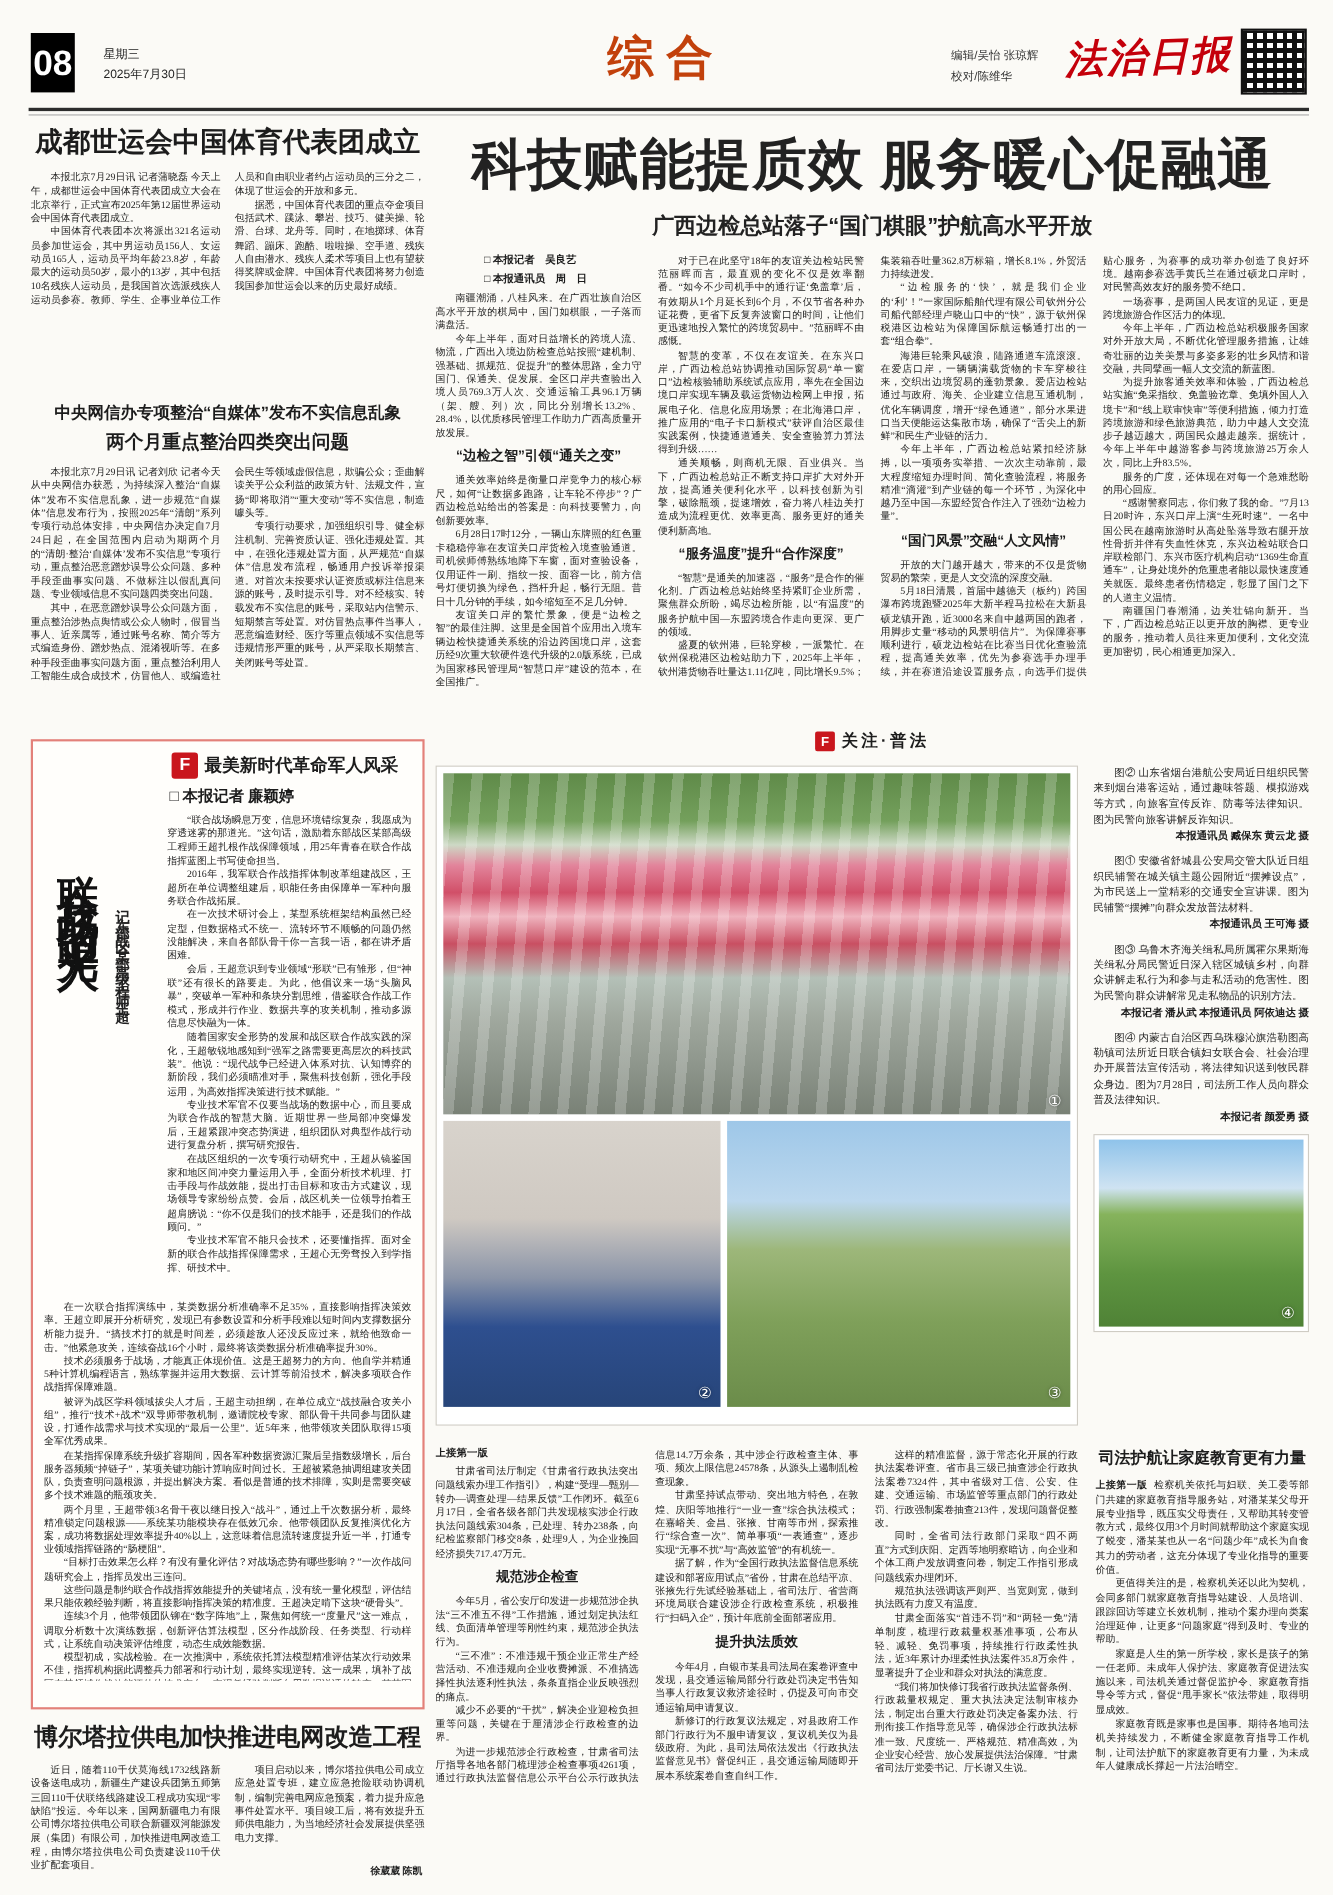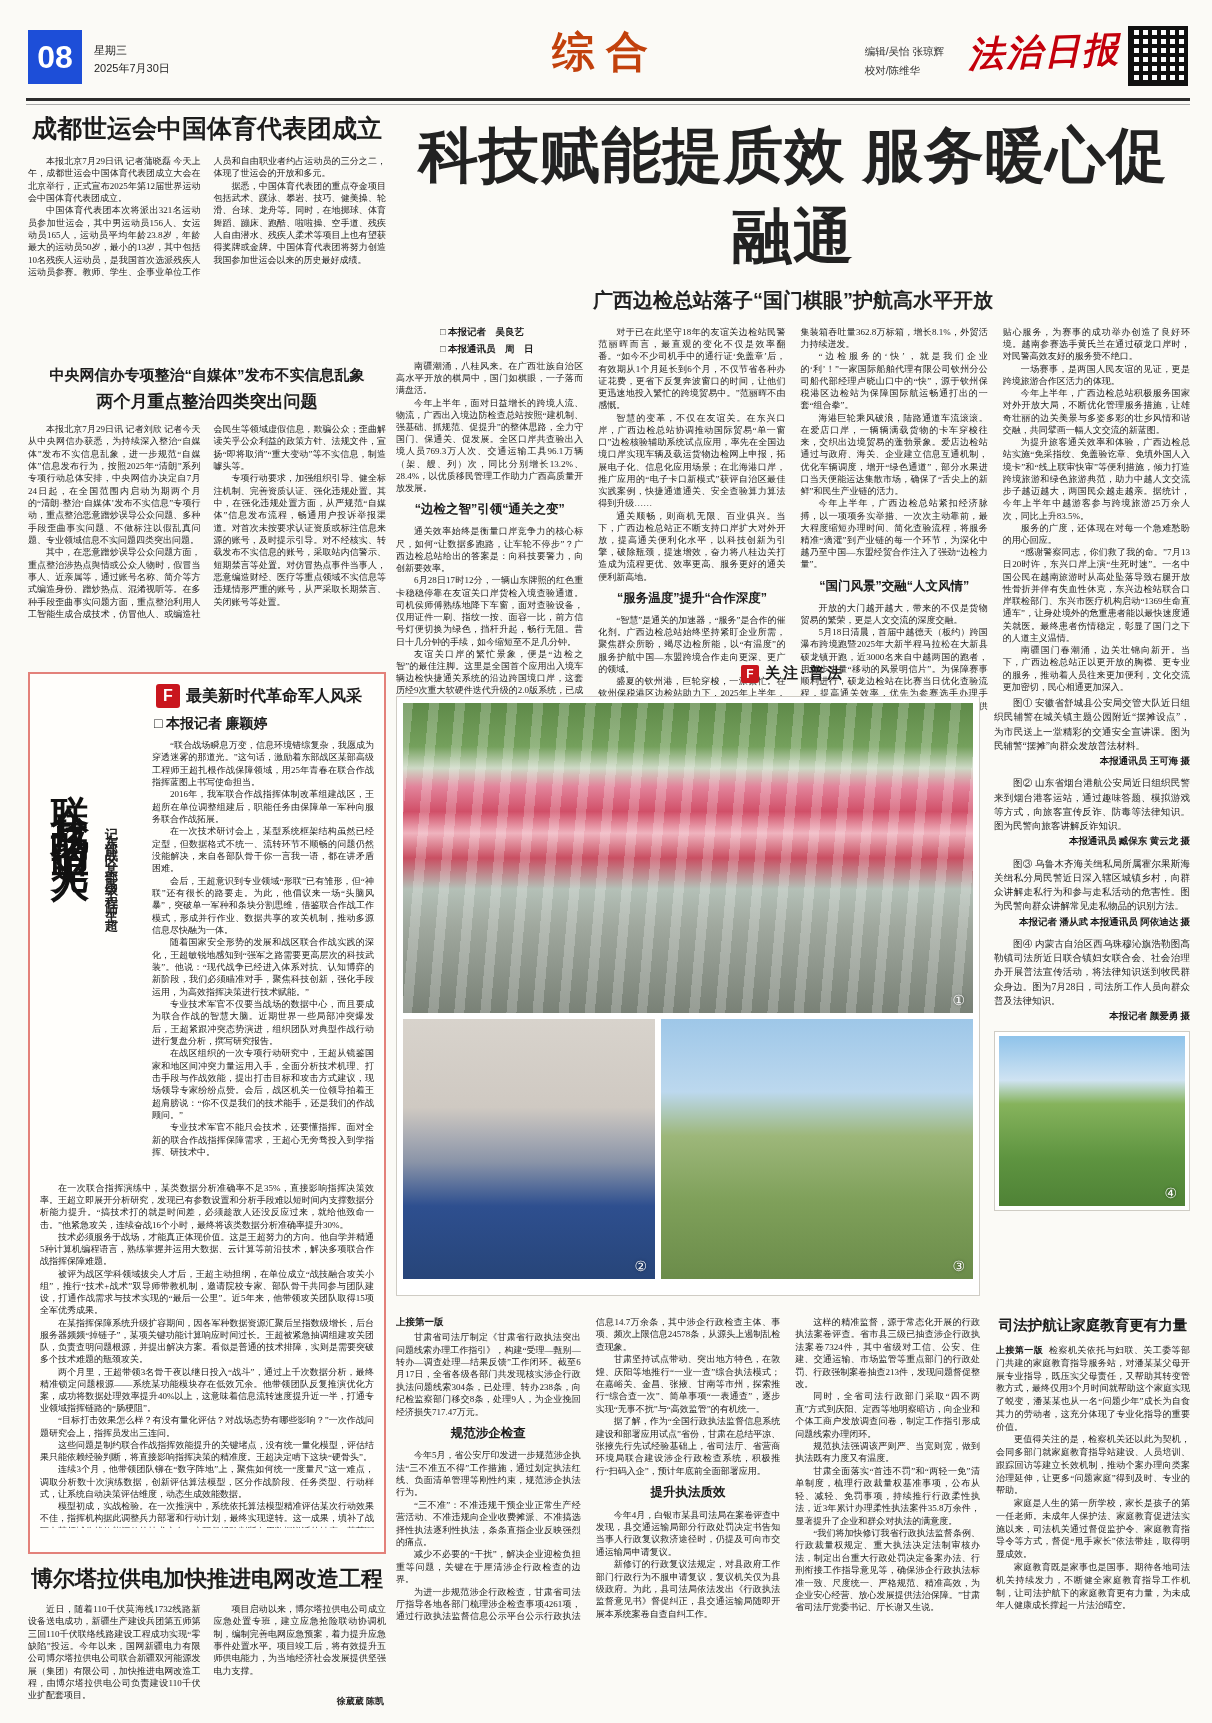--- a/index.html
+++ b/index.html
@@ -1,19 +1,19 @@
 <!DOCTYPE html>
 <html><head>
 <meta charset="utf-8">
 <style>
   html,body{margin:0;padding:0;background:#e8e6e0;}
   .page{position:relative;width:1212px;height:1723px;background:#fbfaf6;overflow:hidden;
         font-family:"Liberation Serif",serif;color:#1c1c1c;margin:0 auto;}
   
-  .pagenum-box{position:absolute;left:28px;top:30px;width:54px;height:54px;background:#1d4ed8;
+  .pagenum-box{position:absolute;left:28px;top:30px;width:40px;height:54px;background:#000000;
         color:#fff;font-family:"Liberation Sans",sans-serif;font-weight:800;font-size:32px;
         line-height:54px;text-align:center;}
   .date-block{position:absolute;left:94px;top:42px;font-size:11px;line-height:1.6;color:#222;
         font-family:"Liberation Sans",sans-serif;}
   .section-title{position:absolute;left:0;right:0;top:24px;text-align:center;font-size:42px;
         font-weight:900;color:#c2410c;letter-spacing:12px;font-family:"Liberation Sans",sans-serif;}
   .staff{position:absolute;right:268px;top:42px;font-size:10.5px;line-height:1.8;color:#333;
         font-family:"Liberation Sans",sans-serif;text-align:left;}
   .masthead-title{position:absolute;right:92px;top:28px;font-family:"Liberation Serif",serif;
         font-style:italic;font-weight:900;font-size:36px;color:#c4000b;transform:rotate(-2deg);
@@ -56,21 +56,21 @@
   .lower-flow{margin-top:5px;height:346px;overflow:hidden;font-size:9px;line-height:1.36;
         text-align:justify;}
   
   .power{position:absolute;left:28px;top:1564px;width:358px;}
   .power-h{margin:0 0 9px;font-size:22px;font-weight:900;text-align:center;}
   .power .flow2{height:104px;}
   .power-credit{position:absolute;right:2px;bottom:-1px;margin:0;font-size:9px;font-weight:700;
         background:#fbfaf6;padding-left:8px;}
   
   .main-art{position:absolute;left:396px;top:116px;width:794px;}
-  .main-headline{margin:0;font-family:"Liberation Sans",sans-serif;font-weight:900;font-size:60px;
+  .main-headline{margin:0;font-family:"Liberation Sans",sans-serif;font-weight:900;font-size:50px;
         text-align:center;letter-spacing:1px;color:#222;}
   .main-subhead{margin:9px 0 12px;font-family:"Liberation Sans",sans-serif;font-weight:700;
         font-size:20px;text-align:center;color:#222;}
   .main-flow{column-count:4;column-gap:15px;height:428px;overflow:hidden;font-size:9px;
         line-height:1.36;text-align:justify;}
   .byline-line{margin:0 0 4px;font-size:9.5px;font-weight:700;text-indent:0;padding-left:44px;}
   
   .photo-sec{position:absolute;left:396px;top:664px;width:794px;height:642px;}
   .ph-header{display:flex;align-items:center;justify-content:center;gap:6px;margin-bottom:7px;}
   .f-logo-sm{width:18px;height:18px;background:#c9161d;color:#fff;border-radius:2px;text-align:center;
@@ -232,26 +232,26 @@
         <div class="photo ph2">
           <span class="pnum">②</span>
         </div>
         <div class="photo ph3">
           <span class="pnum">③</span>
         </div>
       </div>
     </div>
     <div class="ph-right">
       <div class="caption">
+        <p class="cap-text">图② 山东省烟台港航公安局近日组织民警来到烟台港客运站，通过趣味答题、模拟游戏等方式，向旅客宣传反诈、防毒等法律知识。图为民警向旅客讲解反诈知识。</p>
+        <p class="cap-credit">本报通讯员 臧保东 黄云龙 摄</p>
+      </div>
+      <div class="caption">
         <p class="cap-text">图① 安徽省舒城县公安局交管大队近日组织民辅警在城关镇主题公园附近“摆摊设点”，为市民送上一堂精彩的交通安全宣讲课。图为民辅警“摆摊”向群众发放普法材料。</p>
         <p class="cap-credit">本报通讯员 王可海 摄</p>
-      </div>
-      <div class="caption">
-        <p class="cap-text">图② 山东省烟台港航公安局近日组织民警来到烟台港客运站，通过趣味答题、模拟游戏等方式，向旅客宣传反诈、防毒等法律知识。图为民警向旅客讲解反诈知识。</p>
-        <p class="cap-credit">本报通讯员 臧保东 黄云龙 摄</p>
       </div>
       <div class="caption">
         <p class="cap-text">图③ 乌鲁木齐海关缉私局所属霍尔果斯海关缉私分局民警近日深入辖区城镇乡村，向群众讲解走私行为和参与走私活动的危害性。图为民警向群众讲解常见走私物品的识别方法。</p>
         <p class="cap-credit">本报记者 潘从武 本报通讯员 阿依迪达 摄</p>
       </div>
       <div class="caption">
         <p class="cap-text">图④ 内蒙古自治区西乌珠穆沁旗浩勒图高勒镇司法所近日联合镇妇女联合会、社会治理办开展普法宣传活动，将法律知识送到牧民群众身边。图为7月28日，司法所工作人员向群众普及法律知识。</p>
         <p class="cap-credit">本报记者 颜爱勇 摄</p>
       </div>
       <div class="ph4box">

